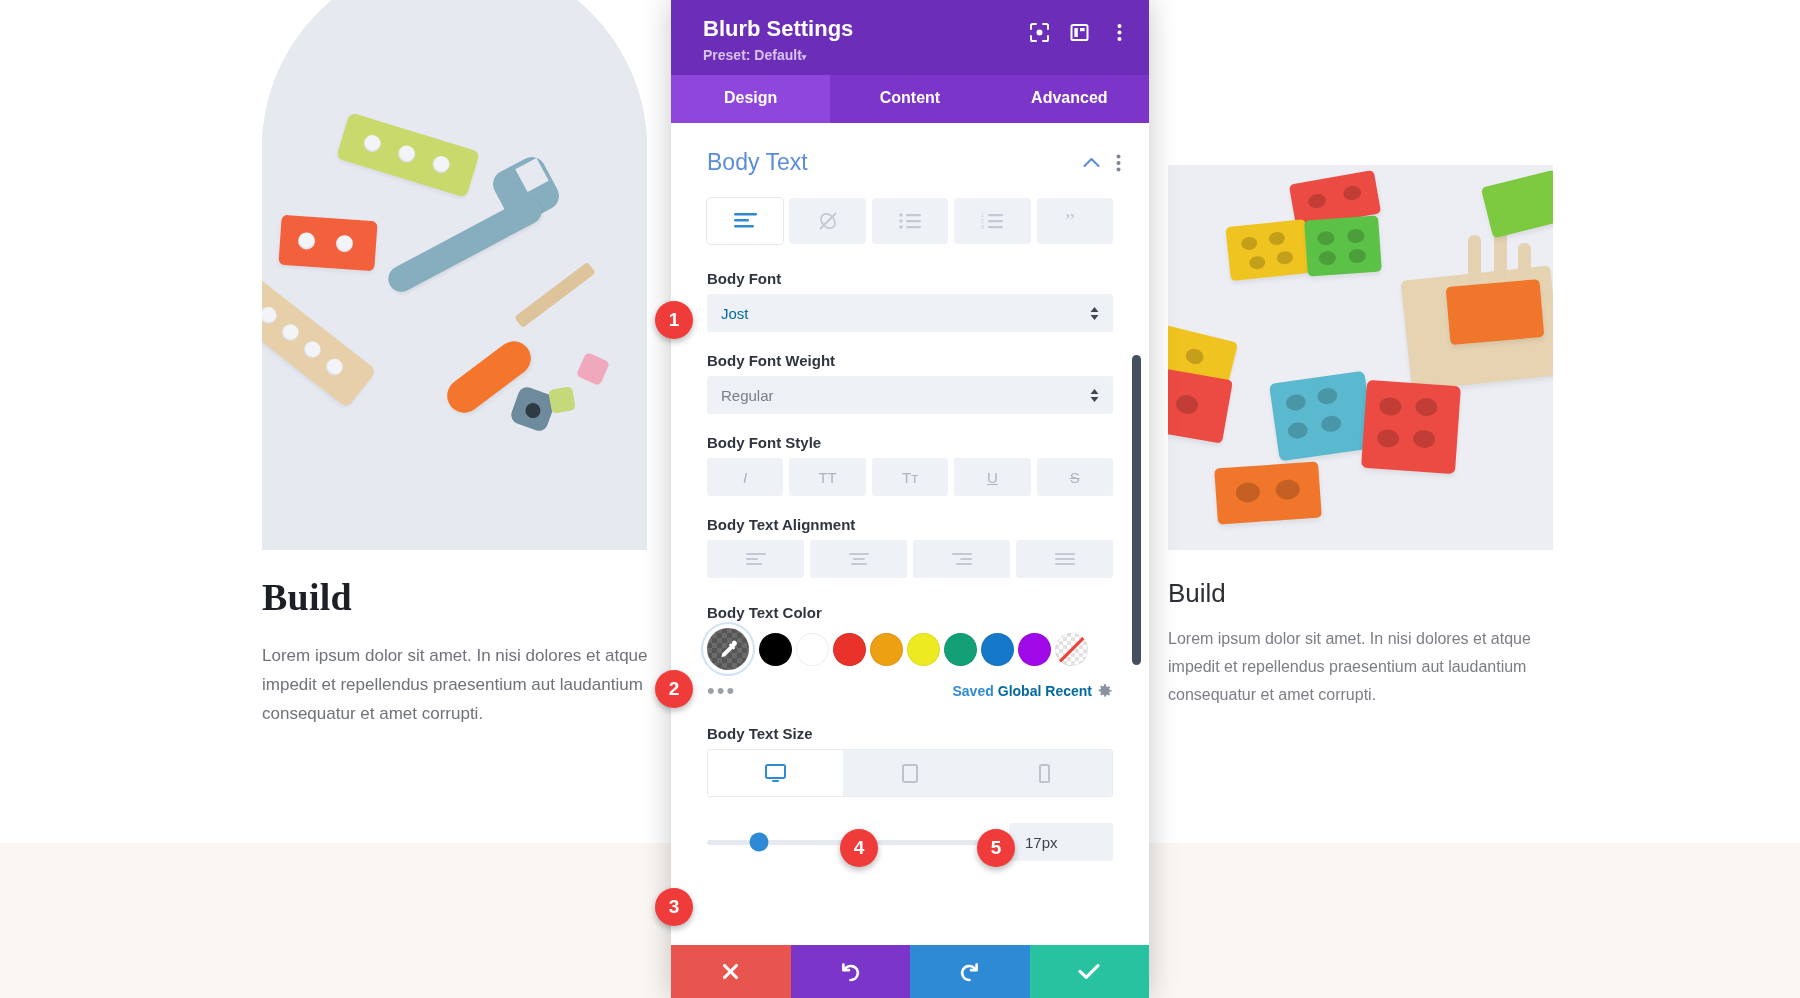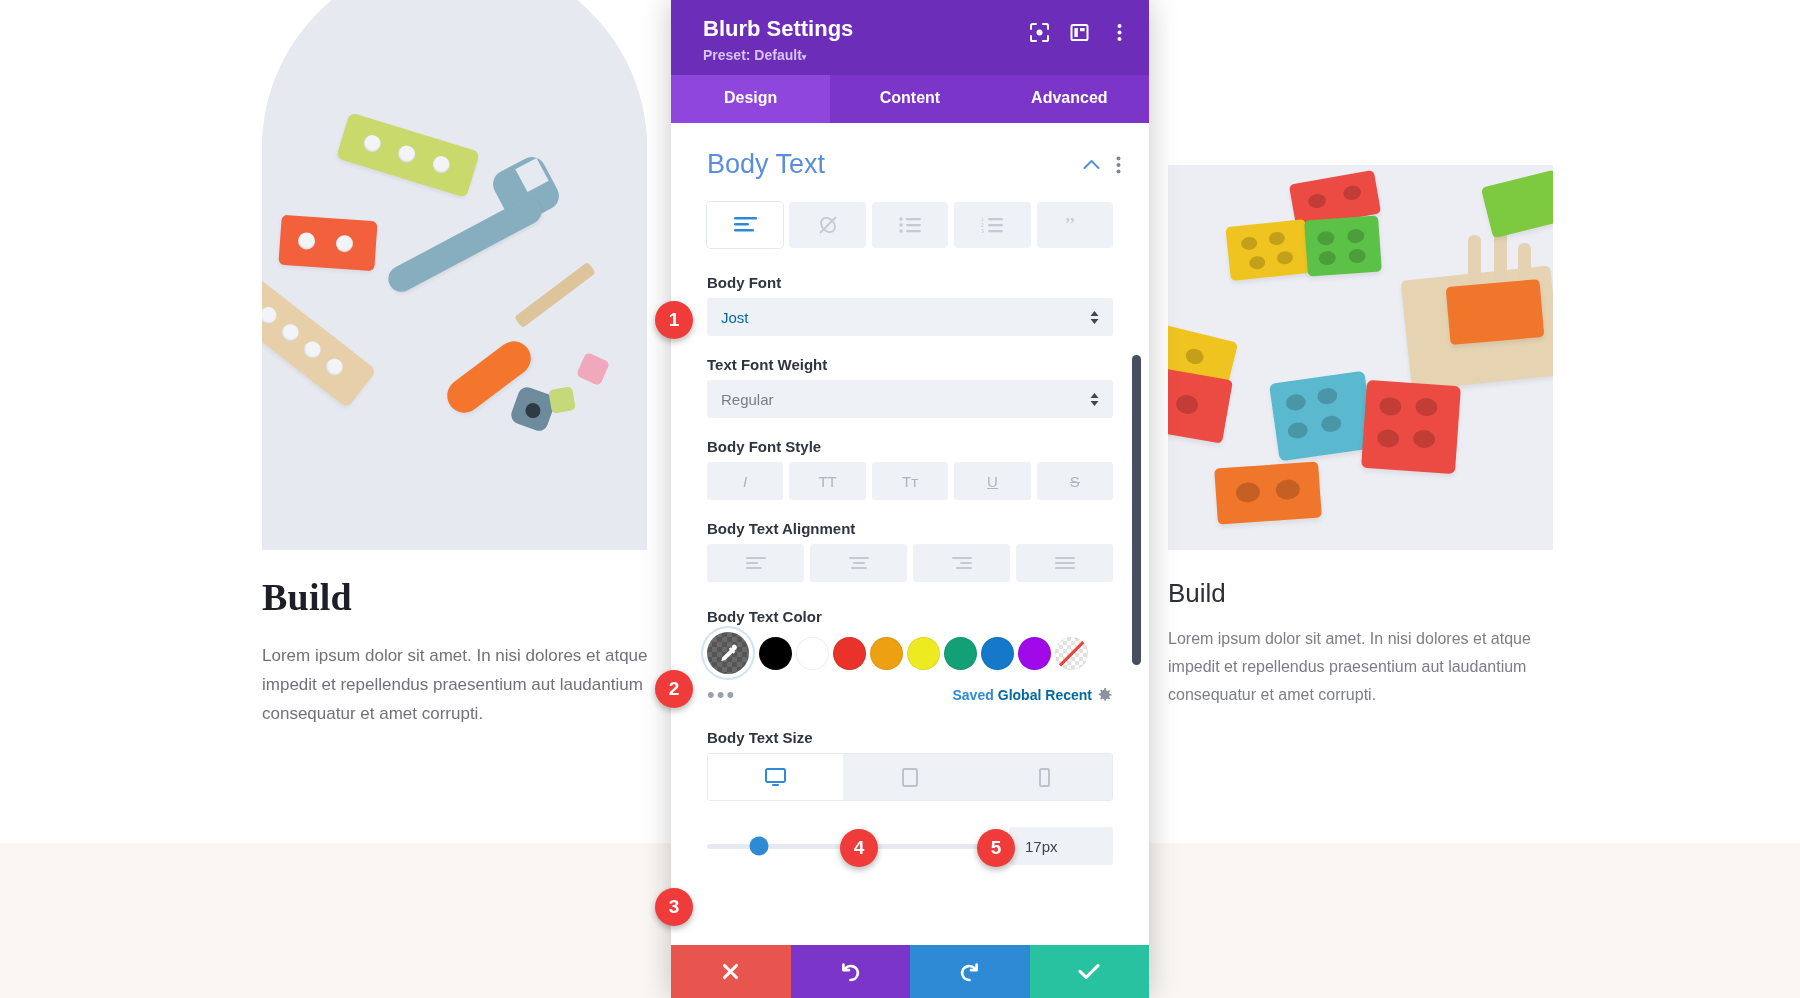--- a/index.html
+++ b/index.html
@@ -224,21 +224,21 @@
   .panel-body {
     flex: 1 1 auto; position: relative;
     background: #ffffff; overflow: hidden;
   }
 
   .section-head {
     display: flex; align-items: center; justify-content: space-between;
     padding: 26px 28px 0 36px;
   }
   .section-title {
-    color: #5a8ddb; font-size: 27px; font-weight: 400;
+    color: #5a8ddb; font-size: 23px; font-weight: 400;
   }
   .section-actions { display: flex; align-items: center; gap: 16px; }
   .chev-up, .kebab { cursor: pointer; display: block; }
 
   .field { padding: 0 36px; }
   .field-label {
     font-size: 15px; font-weight: 700; color: #2f3540;
     margin-bottom: 7px;
   }
 
@@ -593,21 +593,21 @@
               <path d="M4.5 0L8.5 5H.5z" fill="#41464f"></path>
               <path d="M4.5 13L.5 8h8z" fill="#41464f"></path>
             </svg>
           </span>
         </div>
       </div>
 
       <div class="gap-md"></div>
 
       <div class="field">
-        <div class="field-label">Text Font Weight</div>
+        <div class="field-label">Body Font Weight</div>
         <div class="select">
           <span class="select-val muted">Regular</span>
           <span class="spin">
             <svg width="9" height="13" viewBox="0 0 9 13">
               <path d="M4.5 0L8.5 5H.5z" fill="#41464f"></path>
               <path d="M4.5 13L.5 8h8z" fill="#41464f"></path>
             </svg>
           </span>
         </div>
       </div>

